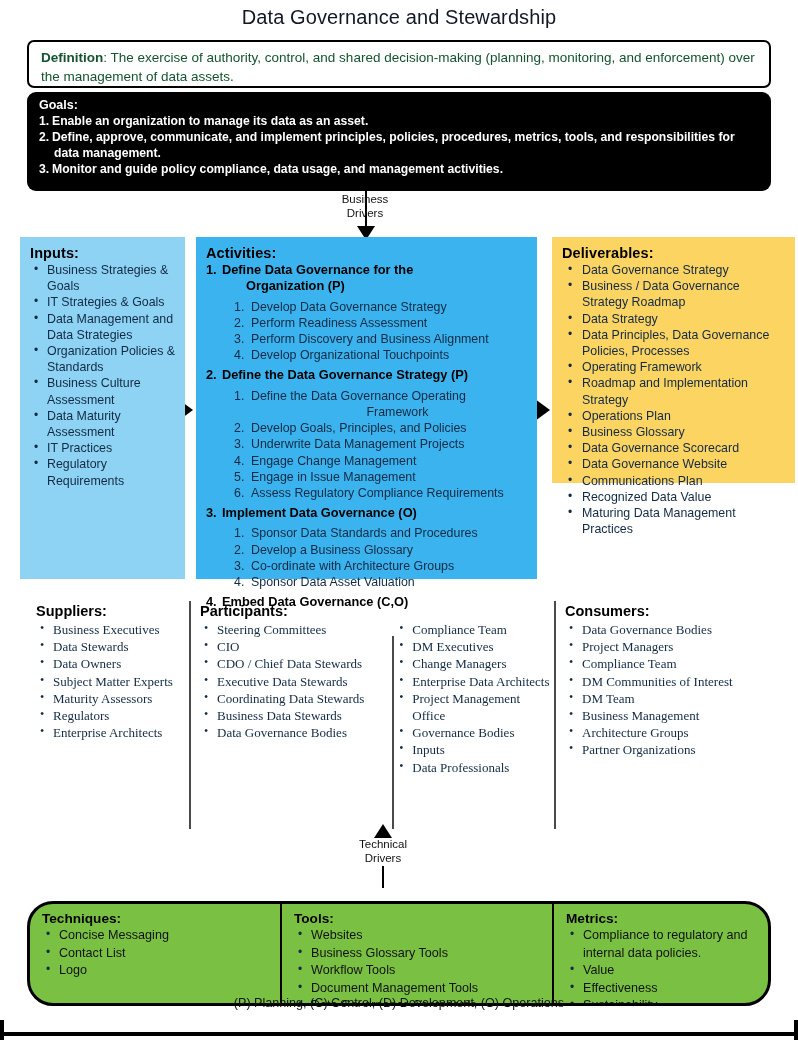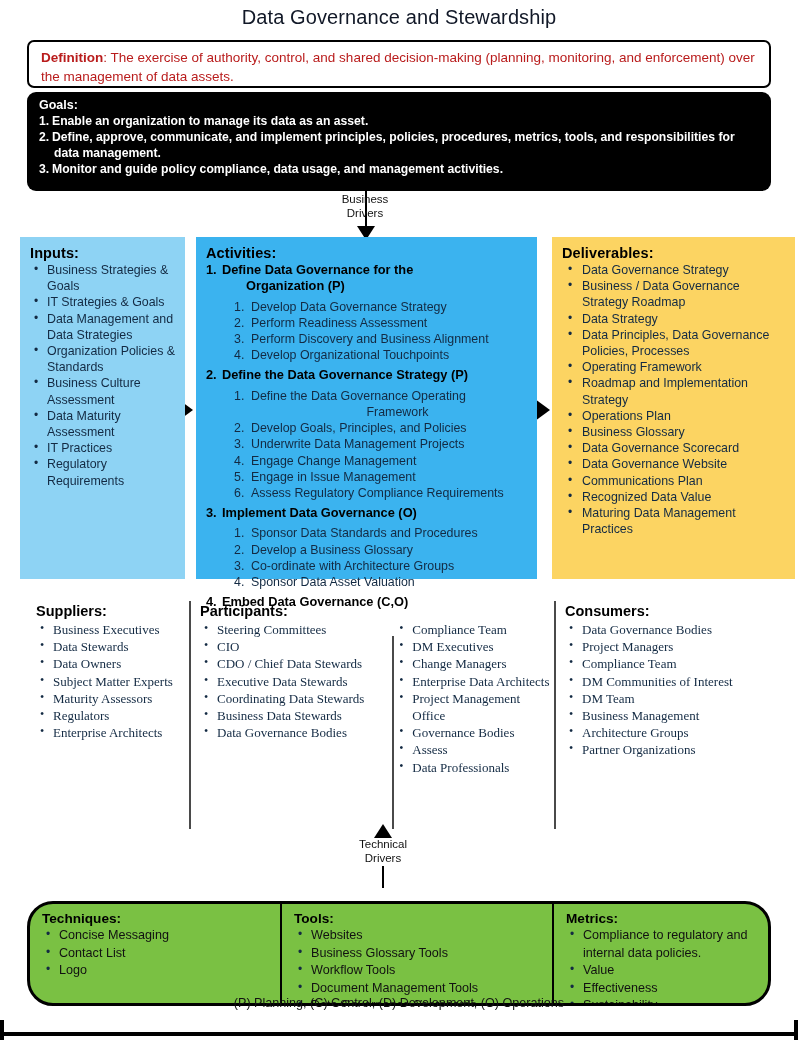--- a/index.html
+++ b/index.html
@@ -15,21 +15,21 @@
     position:absolute;left:0;top:6px;width:798px;text-align:center;
     font-size:20px;font-weight:400;letter-spacing:.1px;color:#111827;
   }
 
   
   .definition-box{
     position:absolute;left:27px;top:40px;width:744px;height:48px;
     border:2.5px solid #000;border-radius:7px;background:#fff;
     box-sizing:border-box;padding:6px 12px 0 12px;
   }
-  .definition-box .txt{font-size:13.5px;line-height:19px;color:#b91c1c;}
+  .definition-box .txt{font-size:13.5px;line-height:19px;color:#14532d;}
   .definition-box b{font-weight:bold;}
 
   
   .goals-box{
     position:absolute;left:27px;top:92px;width:744px;height:99px;
     background:#000;border-radius:9px;color:#fff;box-sizing:border-box;
     padding:5px 12px 0 12px;
   }
   .goals-box .hdr{font-size:12.5px;font-weight:bold;line-height:16px;}
   .goals-box ol{margin:0;padding:0;list-style:none;}
@@ -58,21 +58,21 @@
   .arrow-right{
     position:absolute;width:0;height:0;
     border-top:11px solid transparent;border-bottom:11px solid transparent;
     border-left:15px solid #000;
   }
 
   
   .col{position:absolute;box-sizing:border-box;padding:8px 8px 6px 10px;}
   .col-inputs{left:20px;top:237px;width:165px;height:342px;background:#8ed3f4;}
   .col-activities{left:196px;top:237px;width:341px;height:342px;background:#3bb3ef;}
-  .col-deliv{left:552px;top:237px;width:243px;height:342px;background:#fcd462;}
+  .col-deliv{left:552px;top:237px;width:243px;height:246px;background:#fcd462;}
 
   .col h2{
     margin:0 0 1px 0;font-size:14.5px;font-weight:bold;color:#000;
     letter-spacing:.1px;
   }
   .bullets{margin:0;padding:0;list-style:none;}
   .bullets li{
     position:relative;padding-left:17px;font-size:12.4px;line-height:16.2px;
     color:#132a43;font-weight:500;
   }
@@ -270,21 +270,21 @@
         <li>Business Data Stewards</li>
         <li>Data Governance Bodies</li>
       </ul>
       <ul class="bullets pc2">
         <li>Compliance Team</li>
         <li>DM Executives</li>
         <li>Change Managers</li>
         <li>Enterprise Data Architects</li>
         <li>Project Management Office</li>
         <li>Governance Bodies</li>
-        <li>Assess</li>
+        <li>Inputs</li>
         <li>Data Professionals</li>
       </ul>
     </div>
   </div>
 
   <div class="mid m-con">
     <h2>Consumers:</h2>
     <ul class="bullets">
       <li>Data Governance Bodies</li>
       <li>Project Managers</li>

